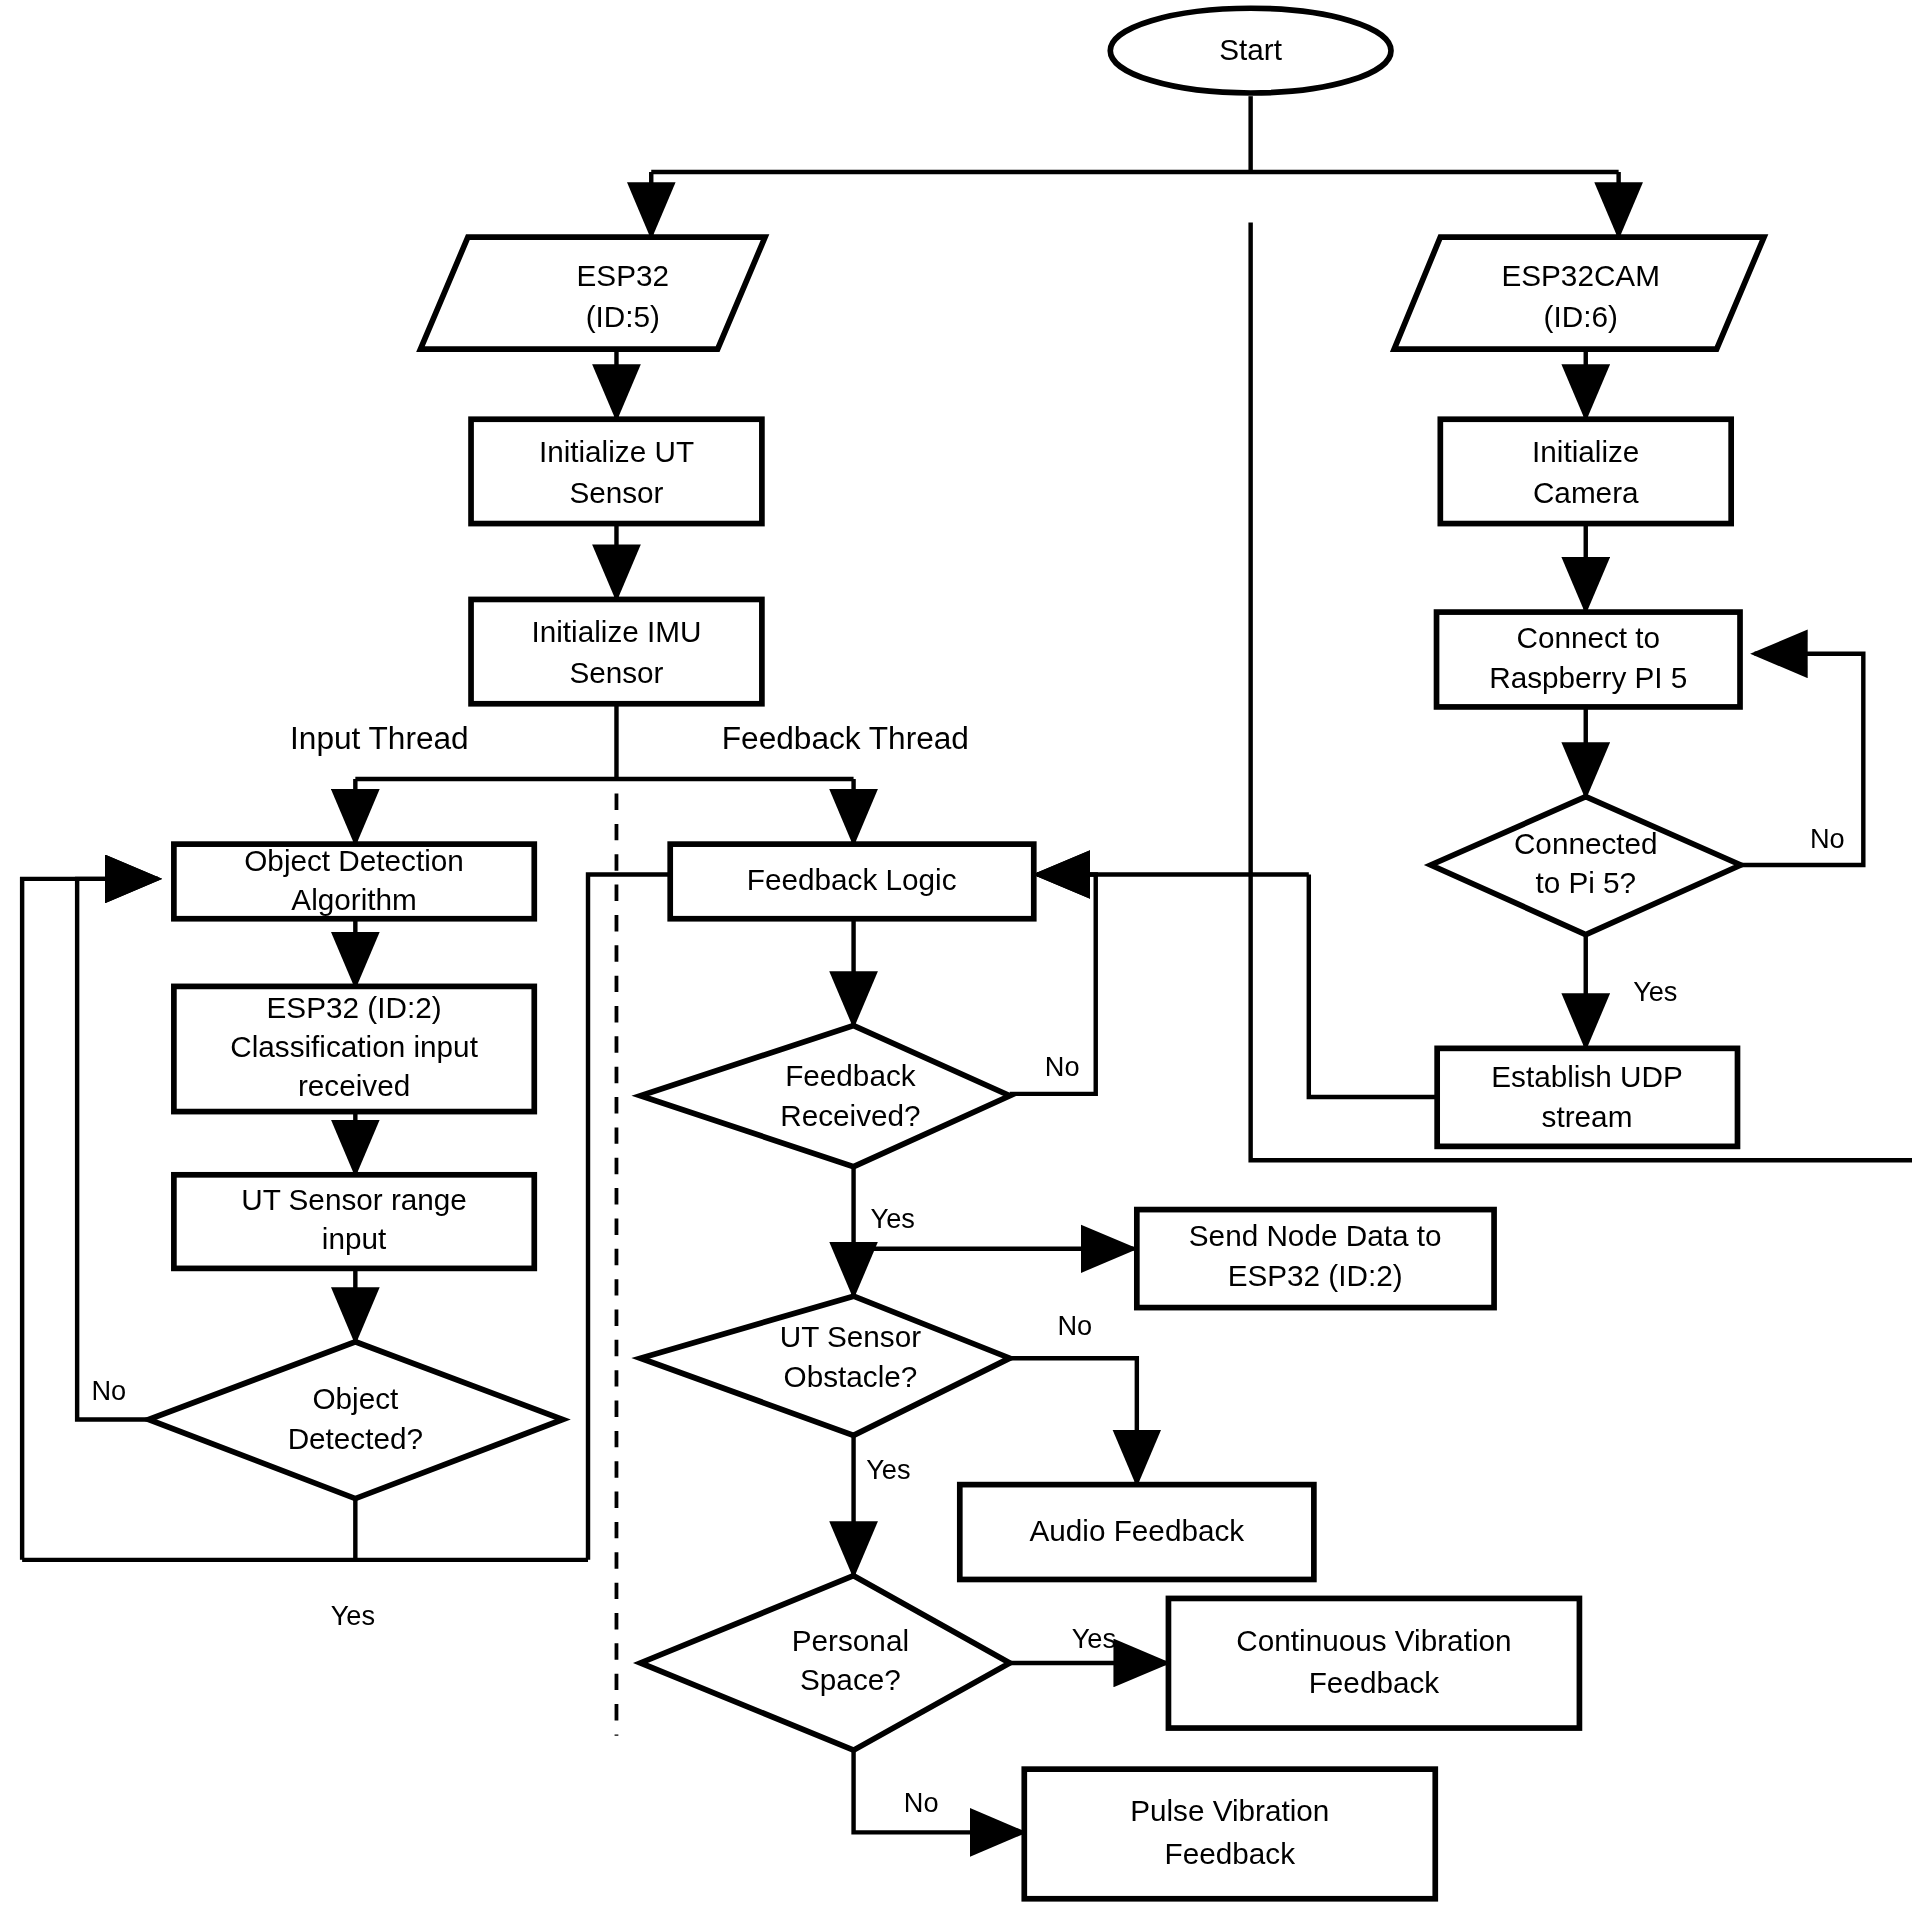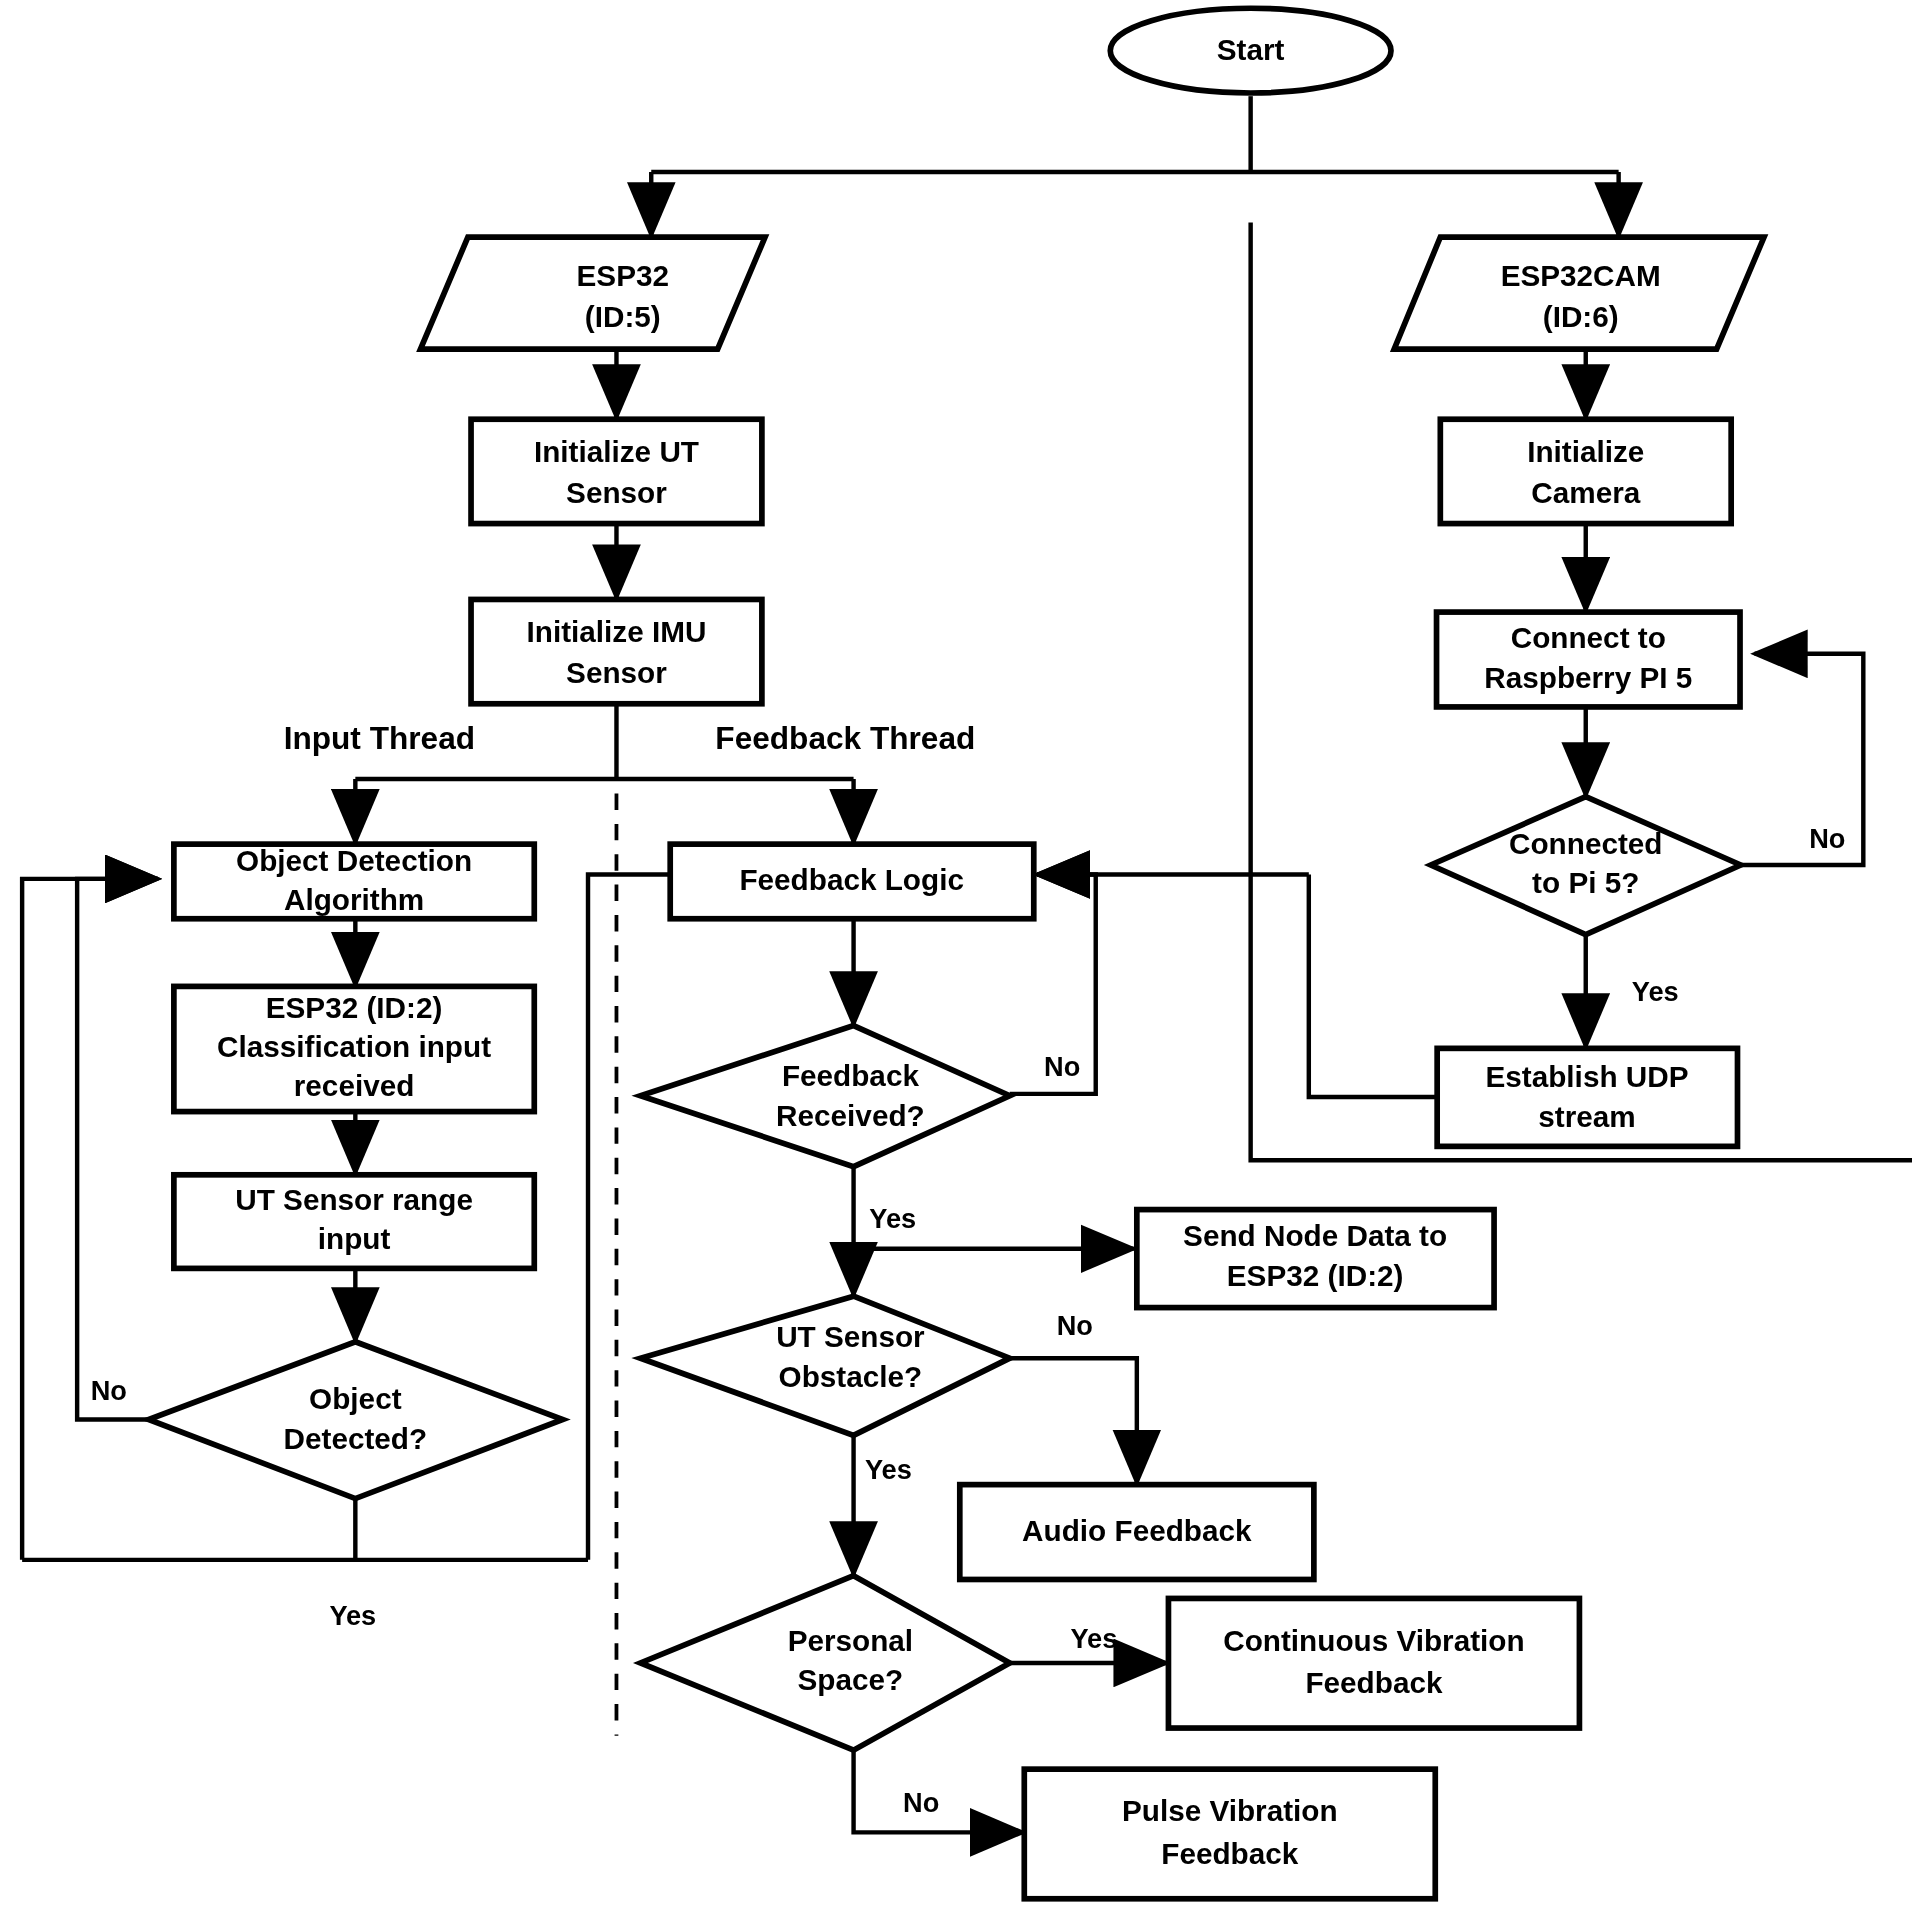--- a/index.html
+++ b/index.html
@@ -10,21 +10,20 @@
   }
   body {
     font-family: "Liberation Sans", sans-serif;
   }
   #flow-root {
     position: relative;
     width: 1912px;
     height: 1926px;
     background: #ffffff;
     overflow: hidden;
-    font-weight: bold;
   }
   svg#flow-svg {
     position: absolute;
     top: 0; left: 0;
     width: 1912px;
     height: 1926px;
     display: block;
   }
   .node-shape {
     fill: #ffffff;

